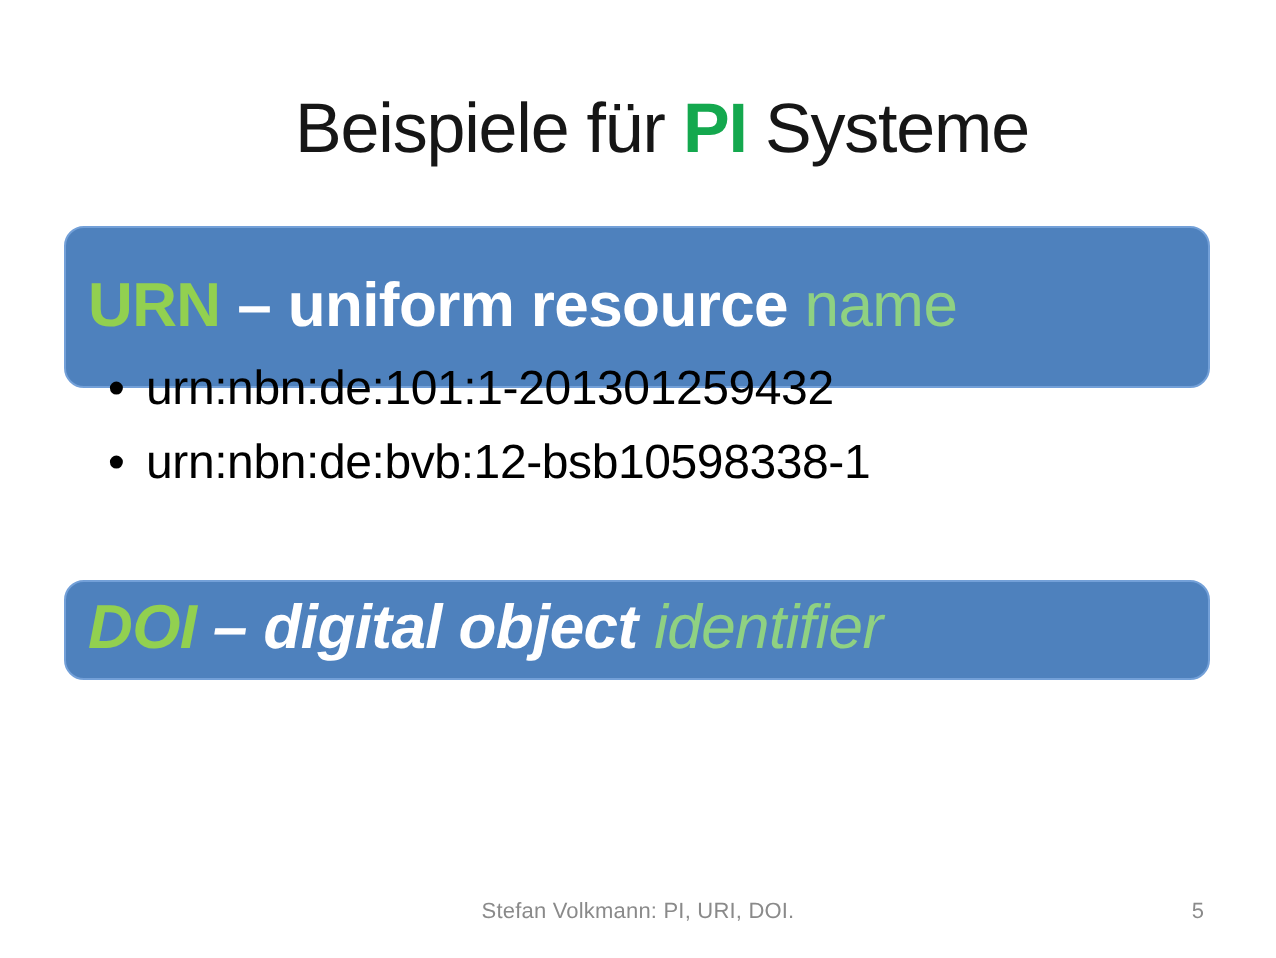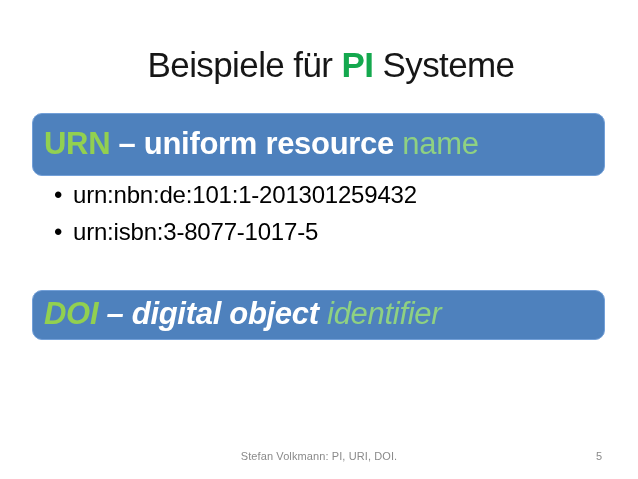--- a/index.html
+++ b/index.html
@@ -25,21 +25,21 @@
     margin: 12px;
   }
   .title .hl {
     color: var(--title-highlight-green, #14A84E);
     font-weight: 700;
   }
   .header-box {
     position: absolute;
     left: 32px;
     width: 573px;
-    height: 63px;
+    height: 81px;
     box-sizing: border-box;
     background: var(--box-blue, #4E81BD);
     border: 1px solid #73A0D8;
     border-radius: 10px;
     display: flex;
     align-items: center;
     padding: 0 8px 3px 11px;
   }
   .header-box--urn { top: 113px; }
   .header-box--doi { top: 290px; height: 50px; font-style: italic; }
@@ -99,21 +99,21 @@
 <div class="slide">
 
   <h1 class="title"><span>Beispiele für </span><span class="hl">PI</span><span> Systeme</span></h1>
 
   <div class="header-box header-box--urn">
     <span class="header-text"><span class="abbr">URN</span><span> – uniform resource </span><span class="tail">name</span></span>
   </div>
 
   <ul class="bullets bullets--urn">
     <li><span class="dot">•</span><span>urn:nbn:de:101:1-201301259432</span></li>
-    <li><span class="dot">•</span><span>urn:isbn:3-8077-1017-5</span></li>
+    <li><span class="dot">•</span><span>urn:nbn:de:bvb:12-bsb10598338-1</span></li>
   </ul>
 
   <div class="header-box header-box--doi">
     <span class="header-text"><span class="abbr">DOI</span><span> – digital object </span><span class="tail">identifier</span></span>
   </div>
 
 
   <div class="footer-credit">Stefan Volkmann: PI, URI, DOI.</div>
   <div class="page-number">5</div>
 

